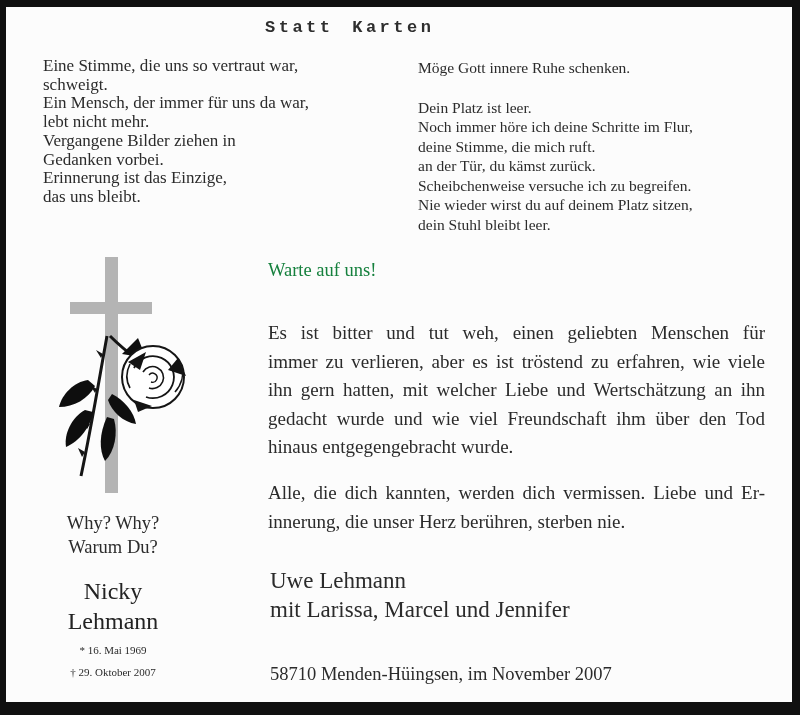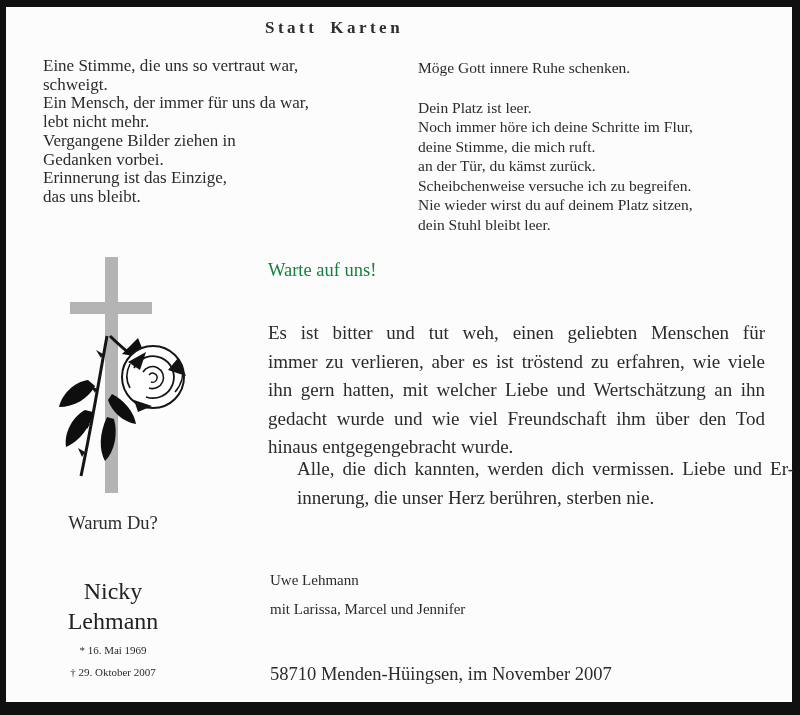--- a/index.html
+++ b/index.html
@@ -20,20 +20,21 @@
   }
   .abs { position: absolute; }
 
   .title {
     left: 259px; top: 11px;
     font-size: 17px;
     font-weight: bold;
     letter-spacing: 3.5px;
     word-spacing: 5px;
     color: #2e2e2e;
+    font-family: Liberation Mono, monospace;
   }
 
   .left-poem {
     left: 37px; top: 50px;
     font-size: 17px;
     line-height: 18.7px;
     color: #2b2b2b;
   }
 
   .right-poem {
@@ -52,27 +53,27 @@
     color: #15803d;
   }
 
   .para {
     left: 262px; top: 312px;
     width: 497px;
     font-size: 19px;
     line-height: 28.5px;
     color: #2b2b2b;
   }
-  .para2 { top: 448px; margin-left: 29px; }
+  .para2 { top: 472px; }
   .jline { text-align: justify; text-align-last: justify; }
   .lline { text-align: left; }
 
   .mourners {
     left: 264px; top: 559px;
-    font-size: 15px;
+    font-size: 23px;
     line-height: 29px;
     color: #2b2b2b;
   }
 
   .place-date {
     left: 264px; top: 657px;
     font-size: 18.5px;
     color: #2b2b2b;
   }
 
@@ -179,20 +180,21 @@
     </div>
 
     <div class="abs mourners">
       <div>Uwe Lehmann</div>
       <div>mit Larissa, Marcel und Jennifer</div>
     </div>
 
     <div class="abs place-date">58710 Menden-Hüingsen, im November 2007</div>
 
     <div class="abs why-block">
+      <div>Why? Why?</div>
       <div>Warum Du?</div>
     </div>
 
     <div class="abs name-block">
       <div>Nicky</div>
       <div>Lehmann</div>
     </div>
 
     <div class="abs dates-block">
       <div>* 16. Mai 1969</div>

